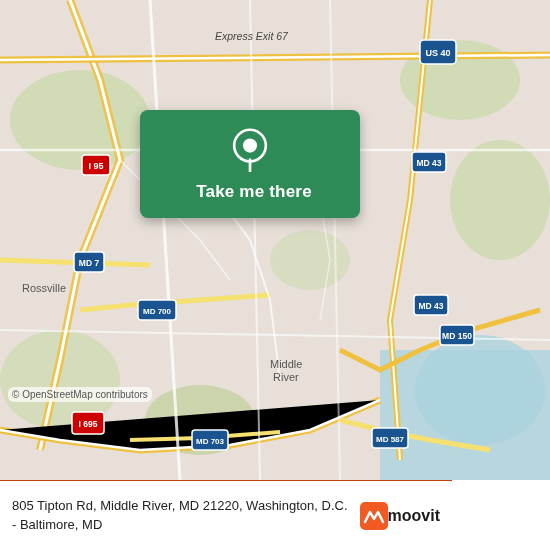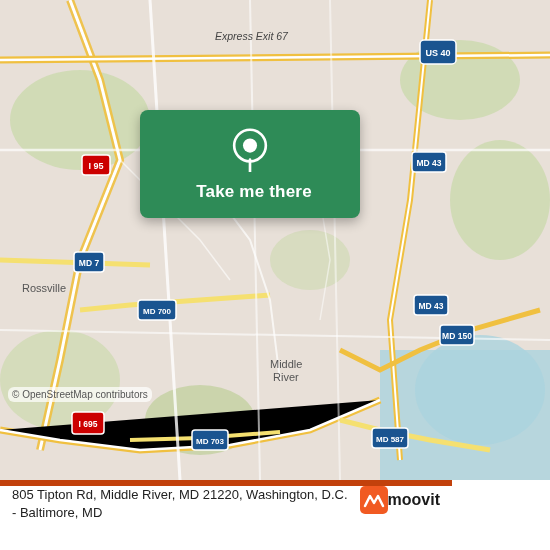--- a/index.html
+++ b/index.html
@@ -55,23 +55,23 @@
       letter-spacing: 0.2px;
       margin-left: 8px;
     }
 
     
     #bottom-bar {
       width: 452px;
       height: 70px;
       background: #fff;
       display: flex;
-      align-items: flex-start;
+      align-items: center;
       padding: 0 12px;
-      border-top: 6px solid #c2410c;
+      border-top: 1px solid #c2410c;
       gap: 10px;
     }
 
     #address-text {
       flex: 1;
       font-size: 13px;
       color: #222;
       line-height: 1.4;
     }
 

